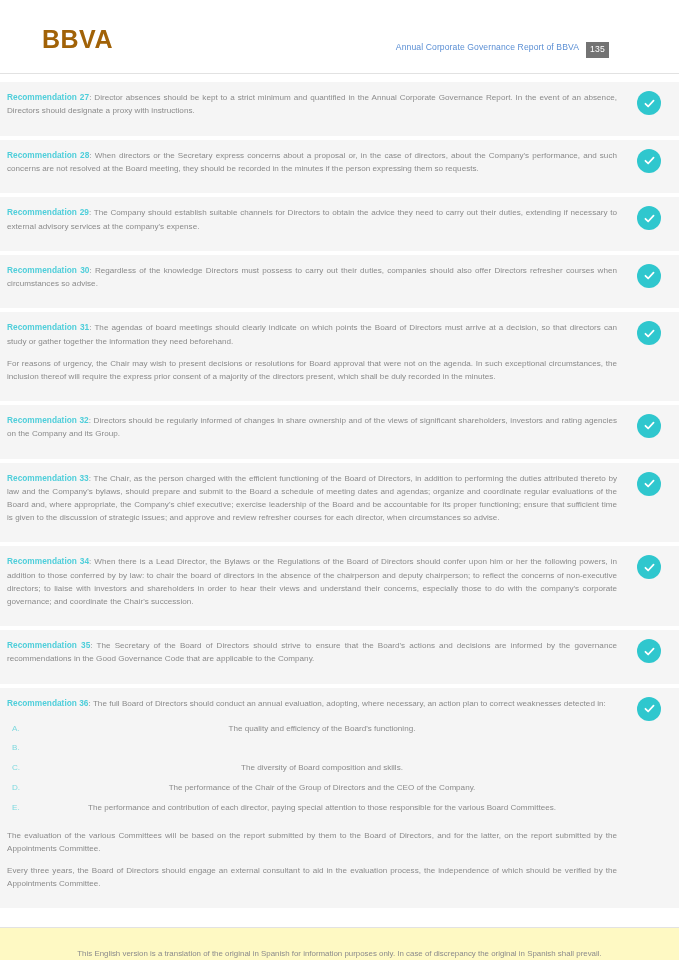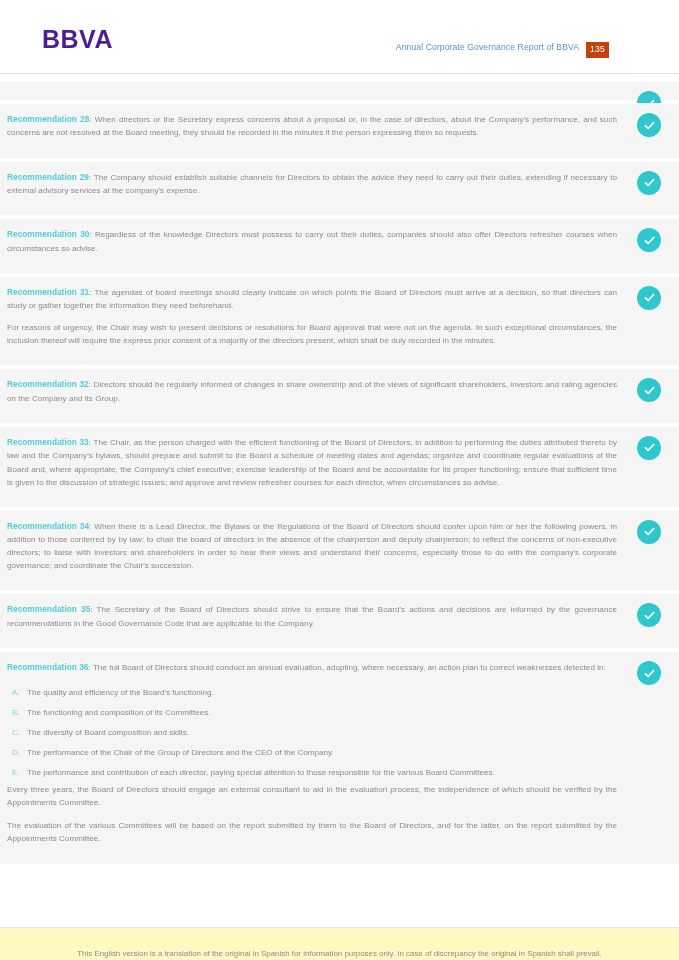--- a/index.html
+++ b/index.html
@@ -25,40 +25,40 @@
     padding: 0;
   }
   .logo {
     position: absolute;
     left: 42px;
     top: 27px;
     font-family: "Liberation Sans", "DejaVu Sans", sans-serif;
     font-weight: bold;
     font-size: 25px;
     letter-spacing: 0.5px;
-    color: #4c1d95;
+    color: #a16207;
     line-height: 1;
     user-select: none;
   }
   .header-right {
     position: absolute;
     right: 70px;
     top: 42px;
     display: flex;
     align-items: flex-start;
     gap: 7px;
   }
   .header-doc-title {
     font-size: 8.6px;
     color: #5b8fd4;
     letter-spacing: 0.1px;
     white-space: nowrap;
   }
   .page-badge {
-    background: #c2410c;
+    background: #737373;
     color: #ffffff;
     font-size: 8.6px;
     line-height: 1;
     padding: 3px 4px 4px 4px;
     min-width: 18px;
     text-align: center;
     letter-spacing: 0.2px;
   }
   .header-rule {
     position: absolute;
@@ -112,21 +112,21 @@
     line-height: 1.6;
     color: #8b8b8b;
     padding: 3.5px 0;
   }
   .sub-letter {
     color: #7DD8DE;
     width: 20px;
     flex: 0 0 20px;
     padding-left: 5px;
   }
-  .sub-text { flex: 1; }
+  .sub-text { flex: 1; text-align: center; }
 
   
   .check-badge {
     position: absolute;
     top: 9px;
     right: 18px;
     width: 24px;
     height: 24px;
     border-radius: 50%;
     background: #2FC7CE;
@@ -165,20 +165,21 @@
   <div class="logo">BBVA</div>
   <div class="header-right">
     <span class="header-doc-title">Annual Corporate Governance Report of BBVA</span>
     <span class="page-badge">135</span>
   </div>
   <div class="header-rule"></div>
 </div>
 
 <div class="rec-list" id="rec-list">
     <div class="rec-row">
+      <p class="rec-para"><span class="rec-label">Recommendation 27</span><span class="colon">:</span> <span>Director absences should be kept to a strict minimum and quantified in the Annual Corporate Governance Report. In the event of an absence, Directors should designate a proxy with instructions.</span></p>
       <div class="check-badge">
         <svg width="13" height="13" viewBox="0 0 24 24" aria-hidden="true">
           <path d="M4.5 12.5 L9.5 17.5 L19.5 6.8" fill="none" stroke="#ffffff" stroke-width="3.2" stroke-linecap="round" stroke-linejoin="round"></path>
         </svg>
       </div>
     </div>
     <div class="rec-row">
       <p class="rec-para"><span class="rec-label">Recommendation 28</span><span class="colon">:</span> <span>When directors or the Secretary express concerns about a proposal or, in the case of directors, about the Company's performance, and such concerns are not resolved at the Board meeting, they should be recorded in the minutes if the person expressing them so requests.</span></p>
       <div class="check-badge">
         <svg width="13" height="13" viewBox="0 0 24 24" aria-hidden="true">
@@ -245,37 +246,36 @@
     </div>
     <div class="rec-row">
       <p class="rec-para"><span class="rec-label">Recommendation 36</span><span class="colon">:</span> <span>The full Board of Directors should conduct an annual evaluation, adopting, where necessary, an action plan to correct weaknesses detected in:</span></p>
       <ul class="rec-sublist">
         <li>
           <span class="sub-letter">A.</span>
           <span class="sub-text">The quality and efficiency of the Board's functioning.</span>
         </li>
         <li>
           <span class="sub-letter">B.</span>
-          <span class="sub-text">The functioning and composition of its Committees.</span>
         </li>
         <li>
           <span class="sub-letter">C.</span>
           <span class="sub-text">The diversity of Board composition and skills.</span>
         </li>
         <li>
           <span class="sub-letter">D.</span>
           <span class="sub-text">The performance of the Chair of the Group of Directors and the CEO of the Company.</span>
         </li>
         <li>
           <span class="sub-letter">E.</span>
           <span class="sub-text">The performance and contribution of each director, paying special attention to those responsible for the various Board Committees.</span>
         </li>
       </ul>
+      <p class="rec-para" style="margin-top: 10px;">The evaluation of the various Committees will be based on the report submitted by them to the Board of Directors, and for the latter, on the report submitted by the Appointments Committee.</p>
       <p class="rec-para" style="margin-top: 0px;">Every three years, the Board of Directors should engage an external consultant to aid in the evaluation process, the independence of which should be verified by the Appointments Committee.</p>
-      <p class="rec-para" style="margin-top: 10px;">The evaluation of the various Committees will be based on the report submitted by them to the Board of Directors, and for the latter, on the report submitted by the Appointments Committee.</p>
       <div class="check-badge">
         <svg width="13" height="13" viewBox="0 0 24 24" aria-hidden="true">
           <path d="M4.5 12.5 L9.5 17.5 L19.5 6.8" fill="none" stroke="#ffffff" stroke-width="3.2" stroke-linecap="round" stroke-linejoin="round"></path>
         </svg>
       </div>
     </div>
   </div>
 
 <div class="page-footer">
   <div class="footer-rule"></div>

